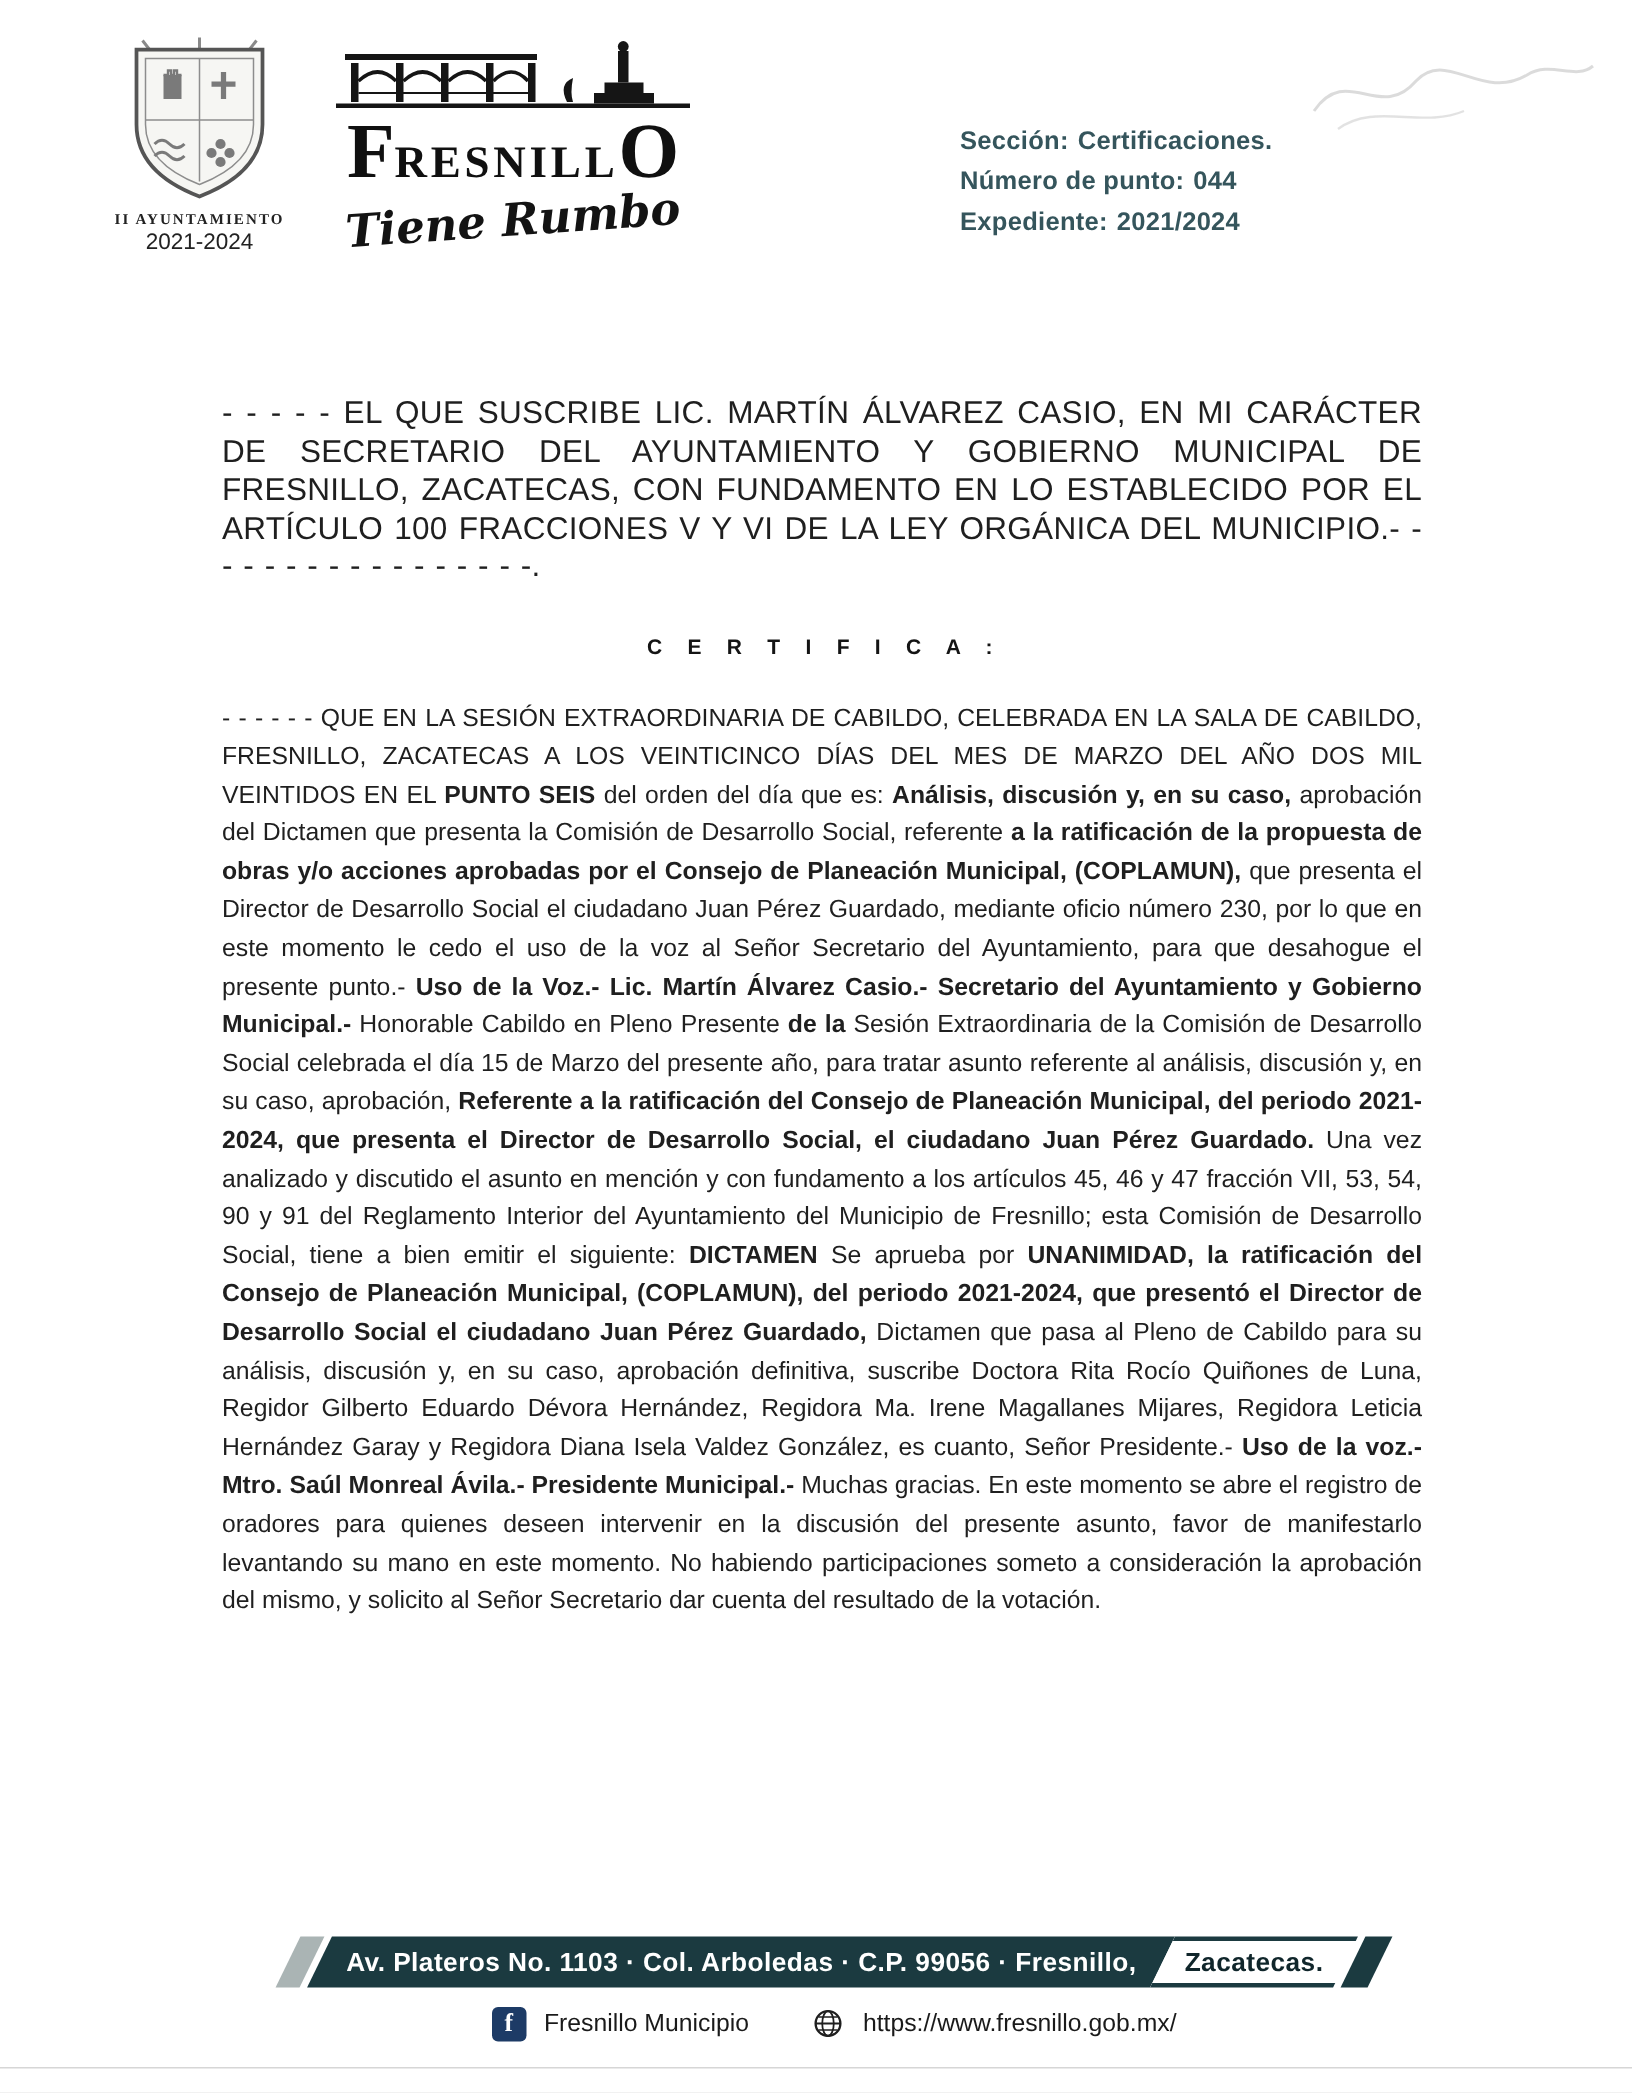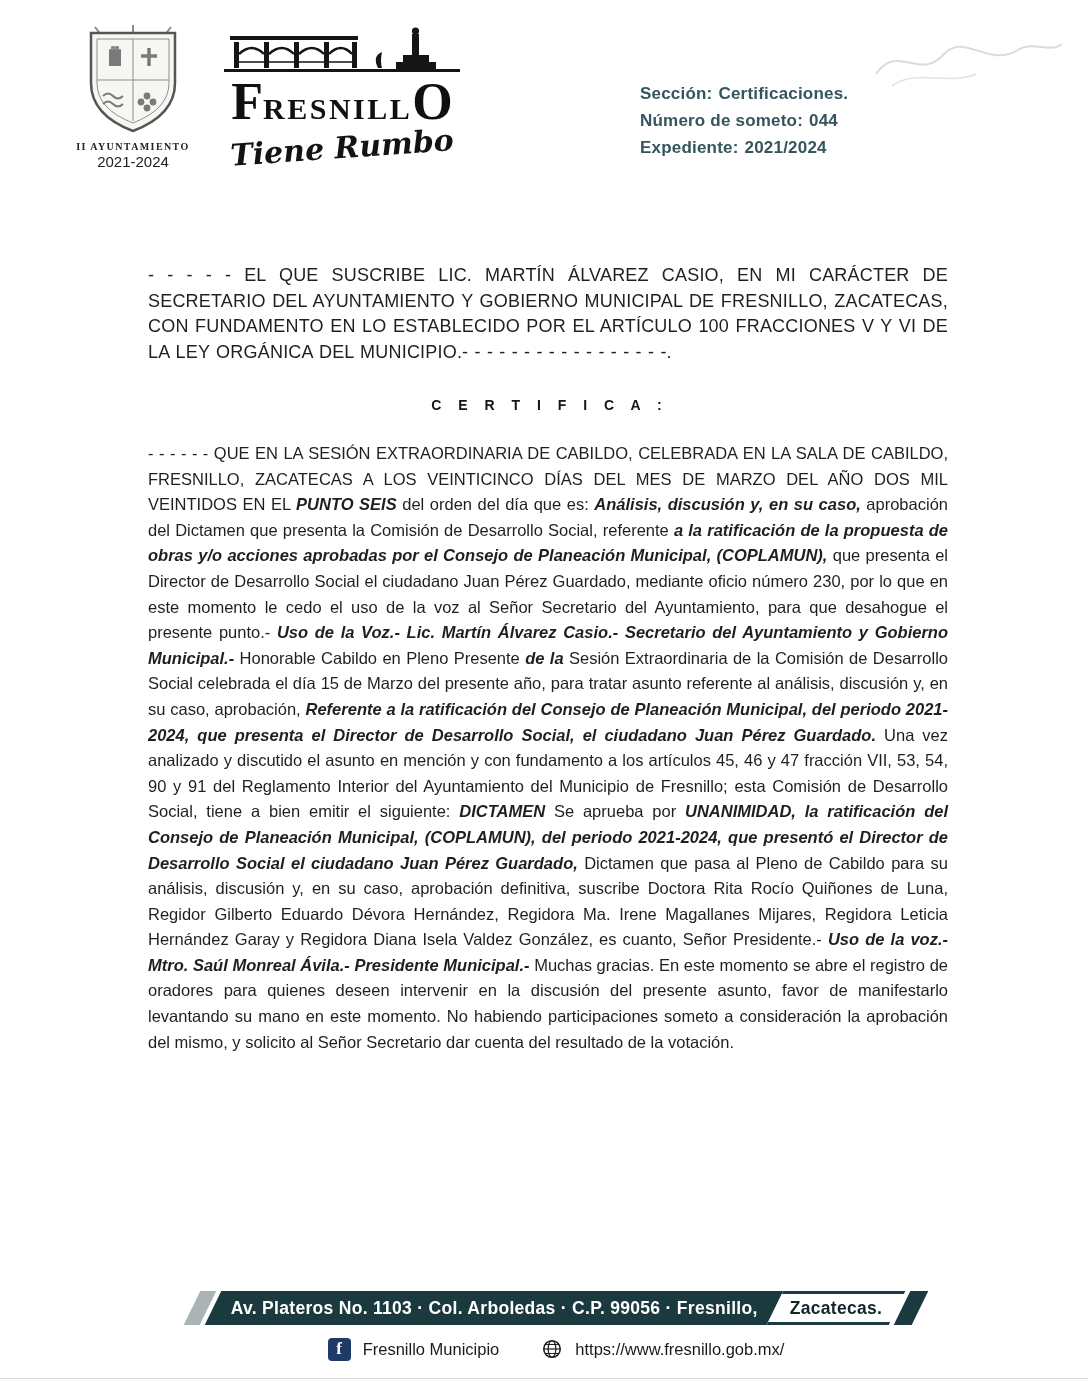--- a/index.html
+++ b/index.html
@@ -32,26 +32,26 @@
           color:#35555c; letter-spacing:0.2px; }
   .meta-row { margin-bottom:7px; white-space:nowrap; }
   .meta-row .val { margin-left:6px; }
 
   .scribble { position:absolute; left:868px; top:28px; opacity:0.65; }
 
   
   .main { padding:0 140px 0 148px; }
   .doc-title { margin:36px 0 0; text-align:center; font-size:18.5px; font-weight:700;
                letter-spacing:0.4px; color:#111; }
-  .opening { margin:58px 0 0; text-align:justify; font-size:18px; line-height:25.5px;
+  .opening { margin:58px 0 0; text-align:justify; font-size:21px; line-height:25.5px;
              letter-spacing:0.2px; word-spacing:1px; color:#1f1f1f; }
   .certifica { margin:32px 0 28px; text-align:center; font-size:14px; font-weight:700;
                letter-spacing:3px; word-spacing:7px; color:#141414; }
   .bodytext { text-align:justify; font-size:16.5px; line-height:25.6px; color:#1f1f1f; }
-  .bodytext .b { font-weight:700;font-style:italic; }
+  .bodytext .b { font-weight:700; }
 
   
   .addr-bar { position:absolute; top:1291px; left:192px; width:728px; height:34px; display:flex; }
   .seg { transform:skewX(-26deg); height:100%; }
   .cap-l { width:16px; background:#aab4b4; margin-right:5px; }
   .seg.dark { flex:1; background:#1b3a40; display:flex; align-items:center; justify-content:center; }
   .seg.light { width:122px; background:#ffffff; border-top:3px solid #1b3a40;
                border-bottom:3px solid #1b3a40; display:flex; align-items:center; justify-content:center; }
   .cap-r { width:18px; background:#1b3a40; margin-left:5px; }
   .unskew { transform:skewX(26deg); white-space:nowrap; font-weight:700; font-size:17.5px;
@@ -120,21 +120,21 @@
     <svg class="scribble" width="200" height="68" viewBox="0 0 200 68">
       <path d="M8,46 C30,14 52,54 76,26 C96,4 120,40 150,22 C166,12 182,26 194,16" fill="none" stroke="#c9c9c9" stroke-width="2"></path>
       <path d="M24,58 C48,40 80,58 108,46" fill="none" stroke="#d4d4d4" stroke-width="1.6"></path>
     </svg>
 
     <div class="meta">
       <div class="meta-row">
         <span class="lbl">Sección:</span><span class="val">Certificaciones.</span>
       </div>
       <div class="meta-row">
-        <span class="lbl">Número de someto:</span><span class="val">044</span>
+        <span class="lbl">Número de punto:</span><span class="val">044</span>
       </div>
       <div class="meta-row">
         <span class="lbl">Expediente:</span><span class="val">2021/2024</span>
       </div>
     </div>
   </div>
 
   <div class="main">
     <p class="opening">- - - - -  EL QUE SUSCRIBE LIC. MARTÍN ÁLVAREZ CASIO, EN MI CARÁCTER DE SECRETARIO DEL AYUNTAMIENTO Y GOBIERNO MUNICIPAL DE FRESNILLO, ZACATECAS, CON FUNDAMENTO EN LO ESTABLECIDO POR EL ARTÍCULO 100 FRACCIONES V Y VI DE LA LEY ORGÁNICA DEL MUNICIPIO.- - - - - - - - - - - - - - - -  -.</p>
     <h2 class="certifica">C E R T I F I C A :</h2>

